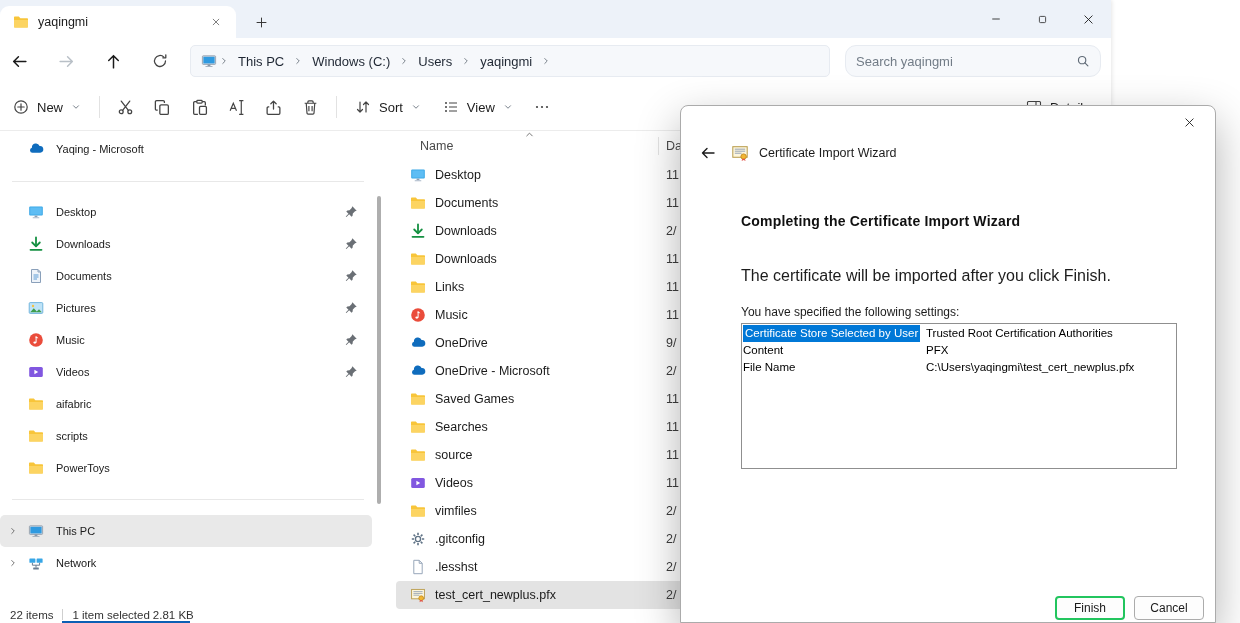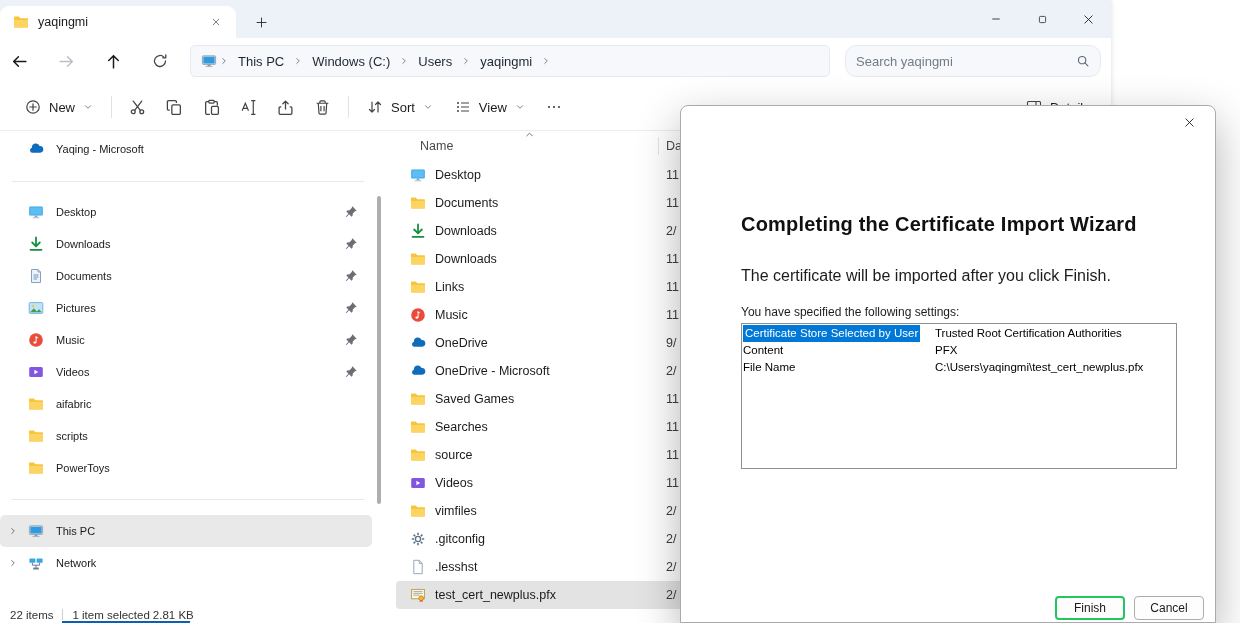--- a/index.html
+++ b/index.html
@@ -23,21 +23,21 @@
 .nav-btn.disabled{color:#b9c0c7}
 .addressbar{position:absolute;left:190px;top:45px;width:640px;height:32px;background:#f6f8fb;border:1px solid #e7ebf1;
   border-radius:5px;display:flex;align-items:center;gap:2px;padding:0 10px;font-size:13px;color:#1f2733}
 .crumb{padding:3px 7px;border-radius:4px;white-space:nowrap}
 .crumb-sep{color:#5c6670;display:flex}
 .searchbar{position:absolute;left:845px;top:45px;width:256px;height:32px;background:#f6f8fb;border:1px solid #e7ebf1;
   border-radius:11px;display:flex;align-items:center;padding:0 10px;gap:8px}
 .search-input{flex:1;border:0;background:transparent;outline:0;font-family:inherit;font-size:13px;color:#333}
 .search-input::placeholder{color:#727c87}
 .toolbar{position:absolute;left:0;top:84px;width:100%;height:47px;background:#fff;border-bottom:1px solid #ececec;
-  display:flex;align-items:center;padding-left:14px}
+  display:flex;align-items:center;padding-left:2px}
 .tb-btn{display:flex;align-items:center;gap:8px;height:36px;padding:0 11px;border-radius:4px;font-size:13px}
 .tb-sep{width:1px;height:22px;background:#e2e2e2;margin:0 7px}
 .tb-ic{width:37px;height:36px;display:flex;align-items:center;justify-content:center;border-radius:4px}
 .chev{color:#5a6470}
 .details-btn{position:absolute;left:1016px;top:89px;display:flex;align-items:center;gap:8px;height:36px;padding:0 10px;font-size:13px}
 .sidebar{position:absolute;left:0;top:131px;width:376px;height:476px}
 .sb-item{position:absolute;left:0;width:372px;height:32px;display:flex;align-items:center;gap:12px;
   padding-left:28px;font-size:11px;border-radius:5px}
 .chevr{position:absolute;left:8px;color:#555}
 .sb-pin{position:absolute;right:14px;color:#6a6f75}
@@ -57,29 +57,29 @@
 .statusbar{position:absolute;left:0;top:606px;width:1111px;height:17px;display:flex;align-items:center;font-size:11.5px;color:#333}
 .sb-count{margin-left:10px}
 .sb-vsep{width:1px;height:11px;background:#cfcfcf;margin:0 9px}
 .sb-size{margin-left:3px}
 .sel-underline{position:absolute;left:62px;top:15px;width:128px;height:2px;background:#0b5fb4}
 .wizard{position:absolute;left:680px;top:105px;width:536px;height:518px;background:#fff;border:1px solid #ababab;
   border-radius:8px 8px 0 0;box-shadow:0 16px 44px rgba(0,0,0,.30);z-index:10}
 .wz-close{position:absolute;right:3px;top:1px;width:45px;height:31px;display:flex;align-items:center;justify-content:center;color:#1b1b1b}
 .wz-header{position:absolute;left:14px;top:32px;height:30px;display:flex;align-items:center;gap:10px;font-size:12.5px}
 .wz-back{width:26px;height:26px;display:flex;align-items:center;justify-content:center;color:#1b1b1b}
-.wz-heading{position:absolute;left:60px;top:107px;font-size:20px;font-weight:bold;color:#101010;letter-spacing:.2px}
+.wz-heading{position:absolute;left:60px;top:107px;font-size:14px;font-weight:bold;color:#101010;letter-spacing:.2px}
 .wz-text{position:absolute;left:60px;top:161px;font-size:16px;color:#1c1c1c}
 .wz-settings-label{position:absolute;left:60px;top:199px;font-size:12px;color:#1c1c1c}
 .wz-listbox{position:absolute;left:60px;top:217px;width:436px;height:146px;border:1px solid #8f8f8f;background:#fff;
   padding:1px;font-size:11.5px;color:#000;overflow:hidden}
 .lb-row{display:flex;height:17px;line-height:17px;white-space:nowrap}
 .lb-key{width:178px;flex:none;overflow:hidden}
 .lb-key .hl{background:#0078d7;color:#fff;padding:0 2px;display:inline-block;height:17px}
-.lb-val{padding-left:14px;overflow:hidden}
+.lb-val{padding-left:5px;overflow:hidden}
 .btn{position:absolute;top:490px;width:70px;height:24px;font-family:inherit;font-size:12px;color:#1b1b1b;
   background:#fdfdfd;border:1px solid #acacac;border-radius:4px}
 .btn.default{border:2px solid #22c55e}
 </style>
 </head>
 <body>
 
 <svg style="position:absolute;width:0;height:0;overflow:hidden" aria-hidden="true">
 <defs>
 <symbol id="sym-folder" viewBox="0 0 16 16">
@@ -653,20 +653,31 @@
     <span class="sel-underline"></span>
   </div>
 </div>
 
 <div class="wizard">
   <div class="wz-close">
     <svg class="ic i13">
         <use href="#sym-close"></use>
       </svg>
   </div>
+  <div class="wz-header">
+    <span class="wz-back">
+      <svg class="ic i16">
+          <use href="#sym-arrow-left"></use>
+        </svg>
+    </span>
+    <svg class="ic i18">
+        <use href="#sym-cert"></use>
+      </svg>
+    <span>Certificate Import Wizard</span>
+  </div>
 
   <div class="wz-heading">Completing the Certificate Import Wizard</div>
   <div class="wz-text">The certificate will be imported after you click Finish.</div>
   <div class="wz-settings-label">You have specified the following settings:</div>
 
   <div class="wz-listbox">
     <div class="lb-row">
       <span class="lb-key"><span class="hl">Certificate Store Selected by User</span></span>
       <span class="lb-val">Trusted Root Certification Authorities</span>
     </div>

